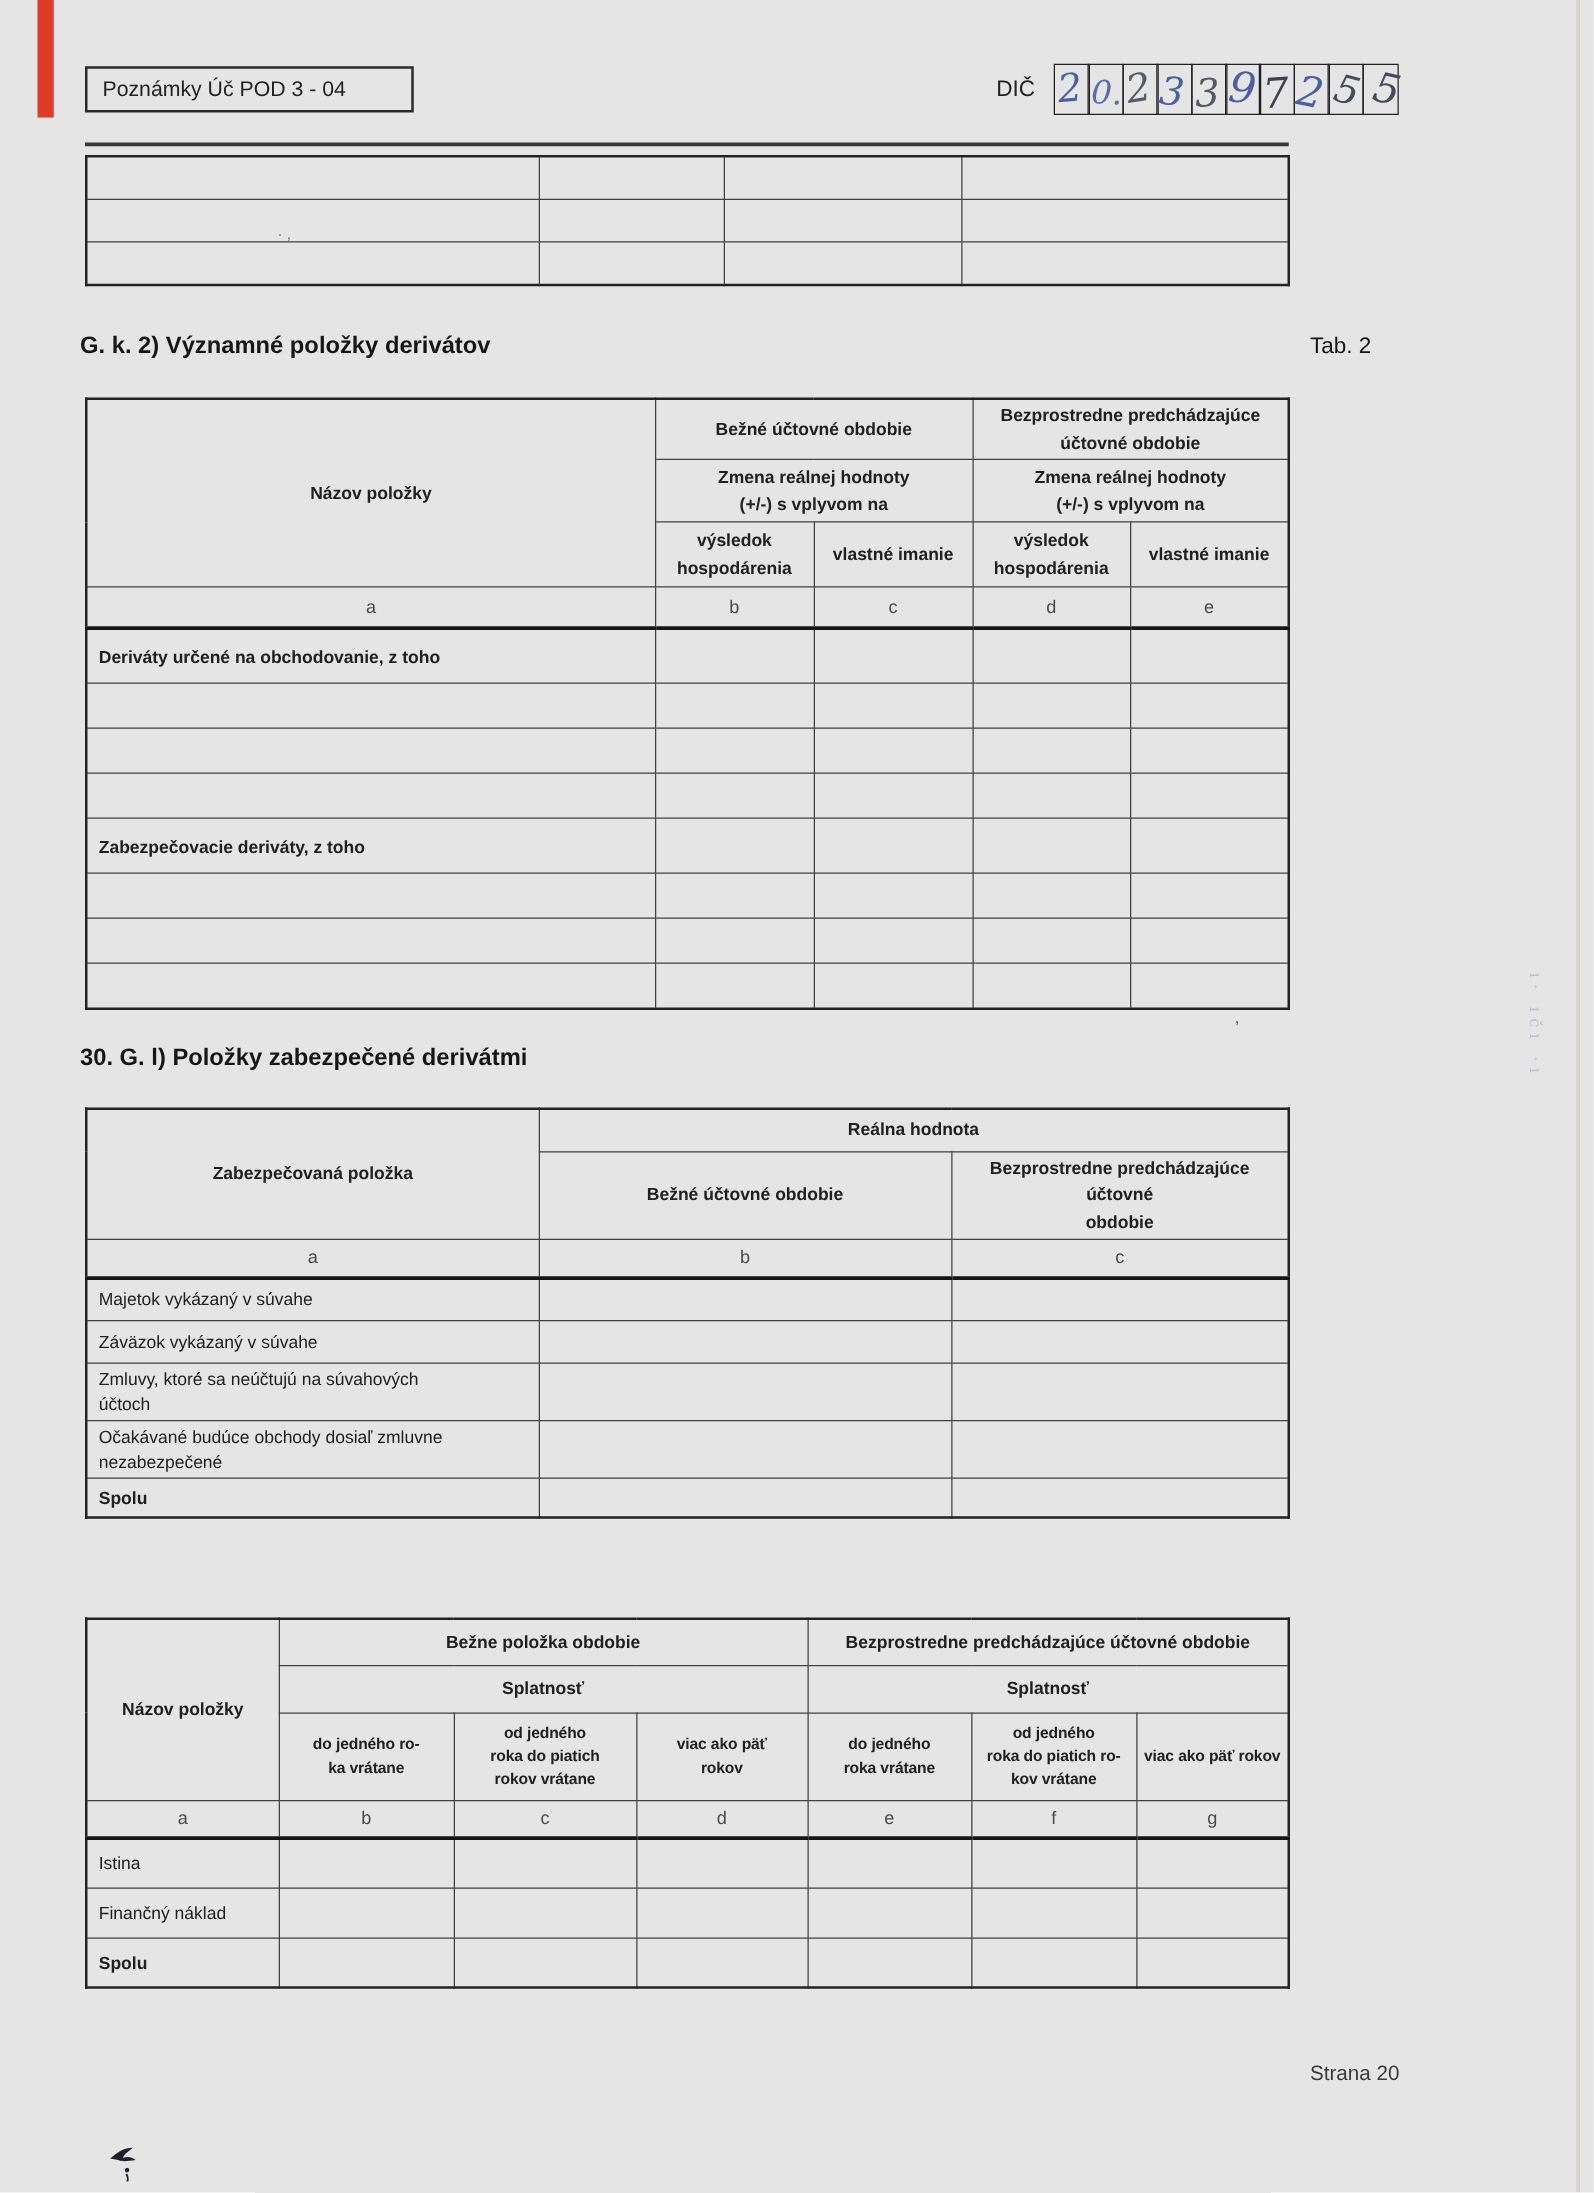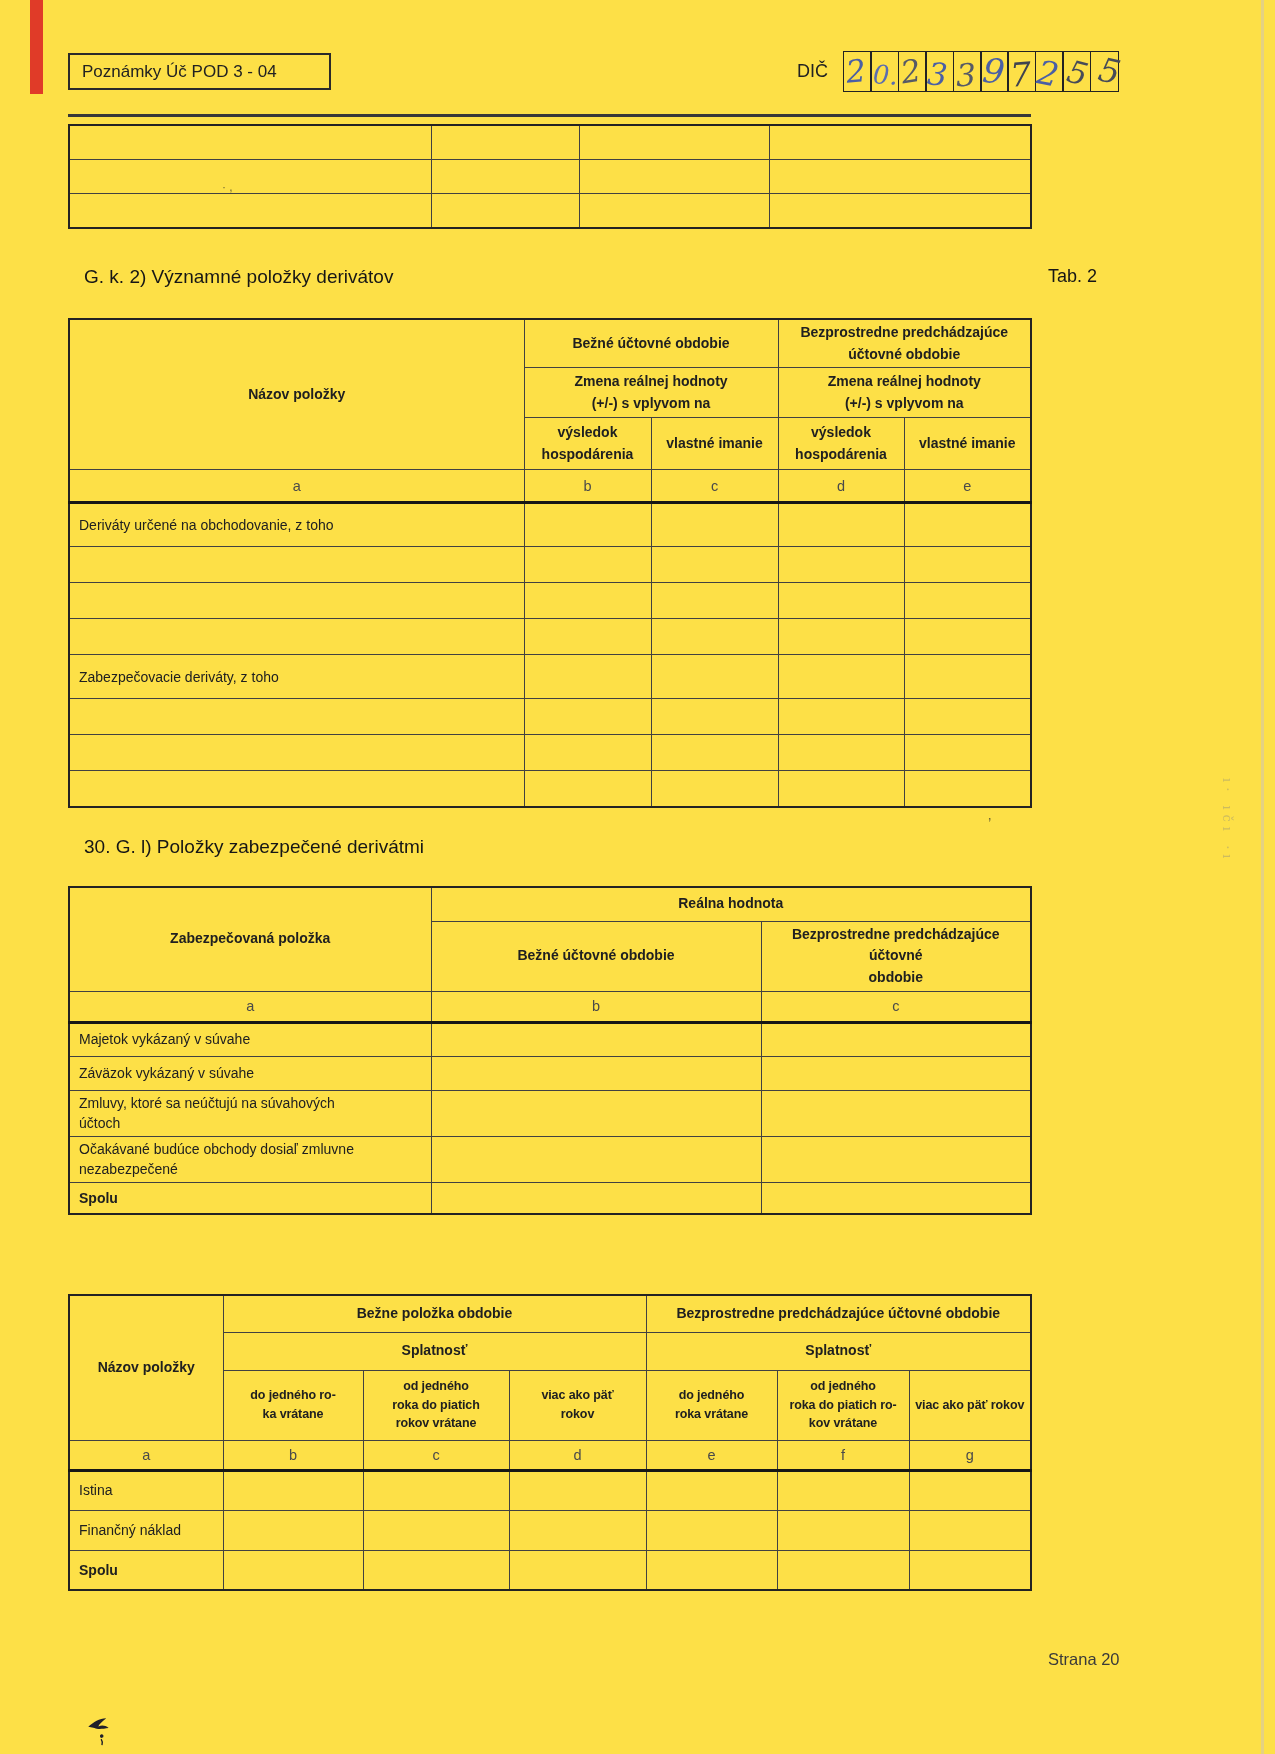--- a/index.html
+++ b/index.html
@@ -1,16 +1,16 @@
 <!DOCTYPE html>
 <html><head>
 <meta charset="utf-8">
 <style>
   html,body{margin:0;padding:0;background:#ffffff;}
-  .page{position:relative;width:1275px;height:1754px;background:#fde047;
+  .page{position:relative;width:1275px;height:1754px;background:#e5e5e5;
         font-family:"Liberation Sans",sans-serif;color:#1d1d1d;overflow:hidden;}
 
   
   .red-strip{position:absolute;left:30px;top:0;width:13px;height:94px;background:#e03b28;}
   .edge-line{position:absolute;left:1261px;top:0;width:3px;height:1754px;background:#cfc5b4;opacity:.55;}
   .margin-scribble{position:absolute;left:1220px;top:778px;height:200px;
       writing-mode:vertical-rl;font-size:13px;letter-spacing:5px;
       color:rgba(95,105,150,.30);font-family:"DejaVu Serif",serif;}
   .stray{position:absolute;color:rgba(40,40,40,.65);font-size:15px;}
   .ink-mark{position:absolute;left:86px;top:1712px;transform:rotate(-8deg);}
@@ -32,34 +32,34 @@
   .dic-cell:nth-child(4) span{color:#4a5fa5;transform:rotate(6deg) translateY(3px);}
   .dic-cell:nth-child(5) span{color:#565a66;transform:rotate(-2deg) translateY(4px);}
   .dic-cell:nth-child(6) span{color:#4a5fa5;transform:rotate(7deg);font-size:34px;}
   .dic-cell:nth-child(7) span{color:#3f434f;transform:rotate(-4deg) translateY(4px);font-size:33px;}
   .dic-cell:nth-child(8) span{color:#4a5fa5;transform:rotate(11deg) translateY(3px);font-size:33px;}
   .dic-cell:nth-child(9) span{color:#474b58;transform:rotate(15deg) translate(3px,1px);}
   .dic-cell:nth-child(10) span{color:#474b58;transform:rotate(13deg) translate(6px,-1px);font-size:33px;}
 
   .rule{position:absolute;left:68px;top:114px;width:963px;height:3px;background:#383838;}
 
-  .heading{position:absolute;left:84px;font-size:19px;font-weight:normal;color:#161616;}
+  .heading{position:absolute;left:64px;font-size:19px;font-weight:bold;color:#161616;}
   .tab-label{position:absolute;left:1048px;font-size:18px;font-weight:normal;color:#161616;}
   .footer-page{position:absolute;left:1048px;top:1650px;font-size:16.5px;color:#3a3a3a;}
 
   
   table.t{position:absolute;border-collapse:collapse;table-layout:fixed;
       border:2px solid #232323;background:transparent;}
   table.t td{border:1px solid #414141;font-size:14px;color:#202020;
       padding:2px 6px;vertical-align:middle;white-space:pre-line;box-sizing:border-box;}
   .hdr{text-align:center;font-weight:bold;line-height:1.55;font-size:14.5px;
       color:#161616;padding:2px 4px !important;}
   tr.letters td{text-align:center;color:#4a4a4a;border-bottom:3px solid #161616;
       font-size:14.5px;}
-  .lbl{font-weight:normal;font-size:14.5px;padding-left:9px !important;margin-left:18px;}
+  .lbl{font-weight:bold;font-size:14.5px;padding-left:9px !important;margin-left:18px;}
   .rowlbl{font-size:14px;padding-left:9px !important;line-height:1.45;margin-left:12px;}
   .total{font-weight:bold;font-size:15px;padding-left:9px !important;margin-left:17px;}
   .sub{font-size:12.5px !important;line-height:1.5;letter-spacing:-0.1px;}
 </style>
 </head>
 <body>
 
 <div class="page">
 
   <div class="red-strip"></div>

